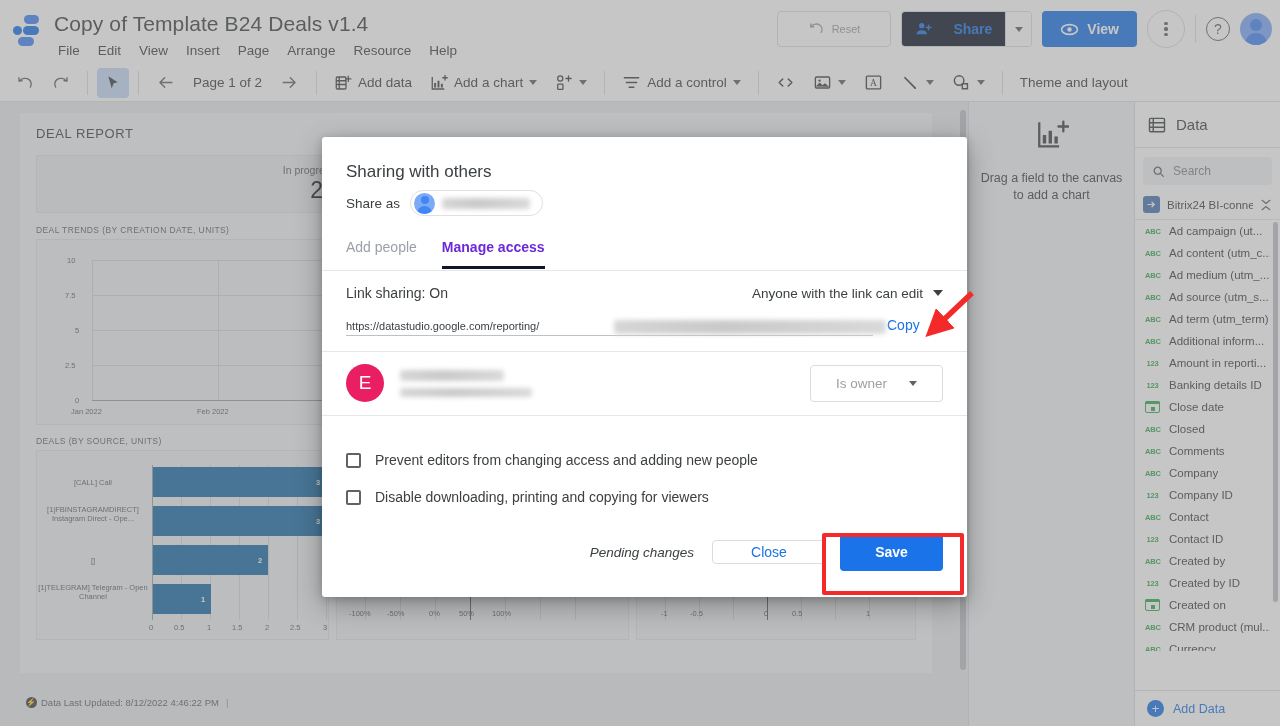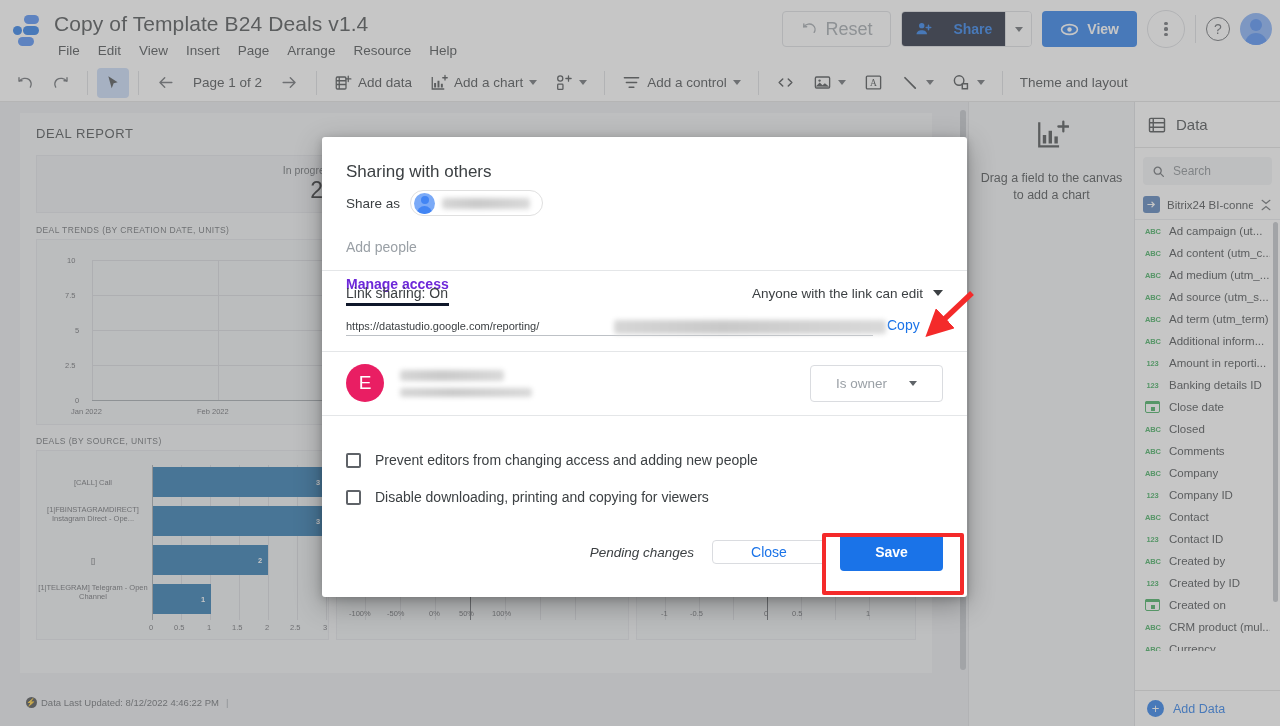--- a/index.html
+++ b/index.html
@@ -23,23 +23,23 @@
   .l1 { left: 12px; top: 1px; width: 15px; height: 9px; }
   .l2 { left: 1px; top: 12px; width: 9px; height: 9px; border-radius: 50%; background: #1a73e8 !important; }
   .l3 { left: 11px; top: 12px; width: 16px; height: 9px; background:#1a73e8 !important;}
   .l4 { left: 6px; top: 23px; width: 16px; height: 9px; }
   .doc-title { position: absolute; left: 54px; top: 12px; font-size: 21px; color: #3c4043; letter-spacing: .1px; }
   .menubar { position: absolute; left: 50px; top: 40px; display: flex; gap: 2px; }
   .menubar .mi { font-size: 13.5px; color: #3c4043; padding: 3px 8px; border-radius: 4px; cursor: default; }
 
   .tb-right { position: absolute; right: 8px; top: 10px; display: flex; align-items: center; gap: 10px; }
   .btn-reset {
-    display: flex; align-items: center; gap: 7px; height: 36px; padding: 0 18px;
+    display: flex; align-items: center; gap: 7px; height: 36px; padding: 0 30px;
     border: 1px solid #dadce0; border-radius: 4px; background: #fff;
-    color: #9aa0a6; font-size: 18px;
+    color: #9aa0a6; font-size: 11px;
   }
   .share-group { display: flex; align-items: stretch; border: 1px solid #dadce0; border-radius: 4px; overflow: hidden; height: 36px; }
   .share-main { display: flex; align-items: center; gap: 20px; padding: 0 13px; color: #1a73e8; font-size: 14px; font-weight: bold; background:#0f172a;}
   .share-arrow { display: flex; align-items: center; justify-content: center; width: 26px; border-left: 1px solid #dadce0; background:#fff;}
   .btn-view {
     display: flex; align-items: center; gap: 8px; height: 36px; padding: 0 18px;
     background: #1a73e8; color: #fff; border-radius: 4px; font-size: 14px; font-weight: bold;
   }
   .btn-more { width: 38px; height: 38px; border: 1px solid #dadce0; border-radius: 50%; display:flex; align-items:center; justify-content:center; background:#fff;}
   .dots { display: flex; flex-direction: column; gap: 2.5px; align-items: center; }
@@ -116,21 +116,21 @@
     box-shadow: 0 8px 28px rgba(0,0,0,.30), 0 2px 8px rgba(0,0,0,.18);
   }
   .dlg-title { position: absolute; left: 24px; top: 25px; font-size: 17px; color: #3c4043; }
   .shareas-row { position: absolute; left: 24px; top: 53px; display: flex; align-items: center; gap: 10px; }
   .shareas-lbl { font-size: 13.5px; color: #3c4043; }
   .chip { display: flex; align-items: center; gap: 7px; height: 26px; padding: 0 12px 0 3px; border: 1px solid #e0e0e0; border-radius: 14px; }
   .chip-av { width: 21px; height: 21px; border-radius: 50%; background: #7baaf7; position: relative; overflow: hidden; }
   .chip-av::before { content:""; position:absolute; left:6.5px; top:3.5px; width:8px; height:8px; border-radius:50%; background:#4285f4;}
   .chip-av::after { content:""; position:absolute; left:3px; top:13px; width:15px; height:10px; border-radius:8px 8px 0 0; background:#4285f4;}
   .redact { background: linear-gradient(90deg,#d6d6d6,#c9c9c9 40%,#d9d9d9); border-radius: 3px; filter: blur(2.4px); }
-  .tabs { position: absolute; left: 24px; top: 102px; display: flex; gap: 10px; flex-direction: column; }
+  .tabs { position: absolute; left: 24px; top: 102px; display: flex; gap: 25px; }
   .tab { font-size: 14px; padding-bottom: 11px; }
   .tab.inactive { color: #9aa0a6; }
   .tab.active { color: #6d28d9; font-weight: bold; border-bottom: 3px solid #0f172a; }
   .dlg-rule { position: absolute; left: 0; width: 645px; height: 1px; background: #e4e6e8; }
   .link-row { position: absolute; left: 24px; right: 24px; top: 148px; display: flex; align-items: center; justify-content: space-between; }
   .link-on { font-size: 14px; color: #3c4043; }
   .link-access { display: flex; align-items: center; gap: 10px; font-size: 13.5px; color: #3c4043; }
   .url-row { position: absolute; left: 24px; right: 24px; top: 178px; display: flex; align-items: flex-end; gap: 14px; }
   .url-field { flex: 1; border-bottom: 1px solid #bdc1c6; padding-bottom: 4px; position: relative; height: 21px; }
   .url-text { font-size: 11px; color: #3c4043; position: absolute; left: 0; bottom: 3px; white-space: nowrap;}

